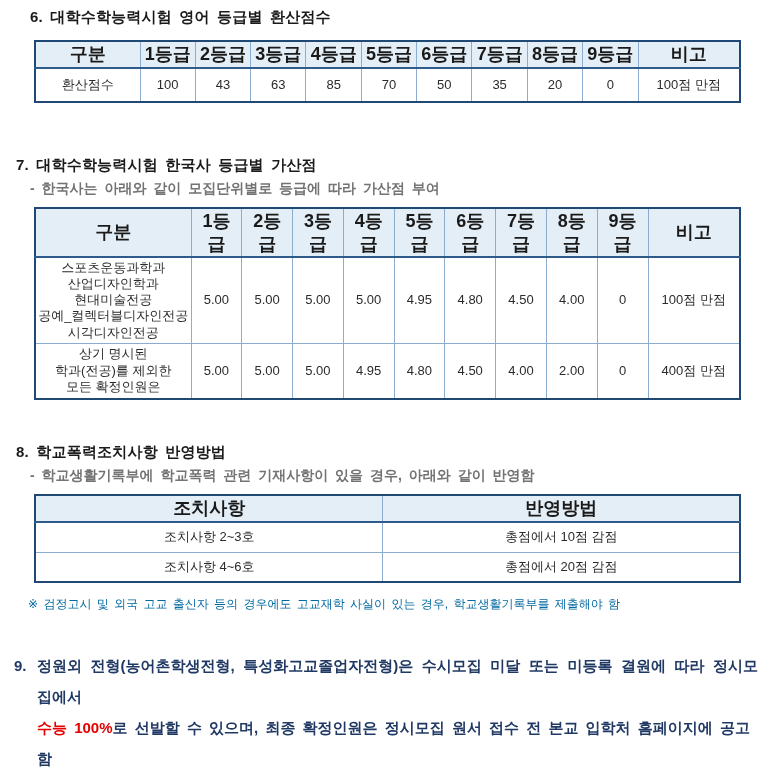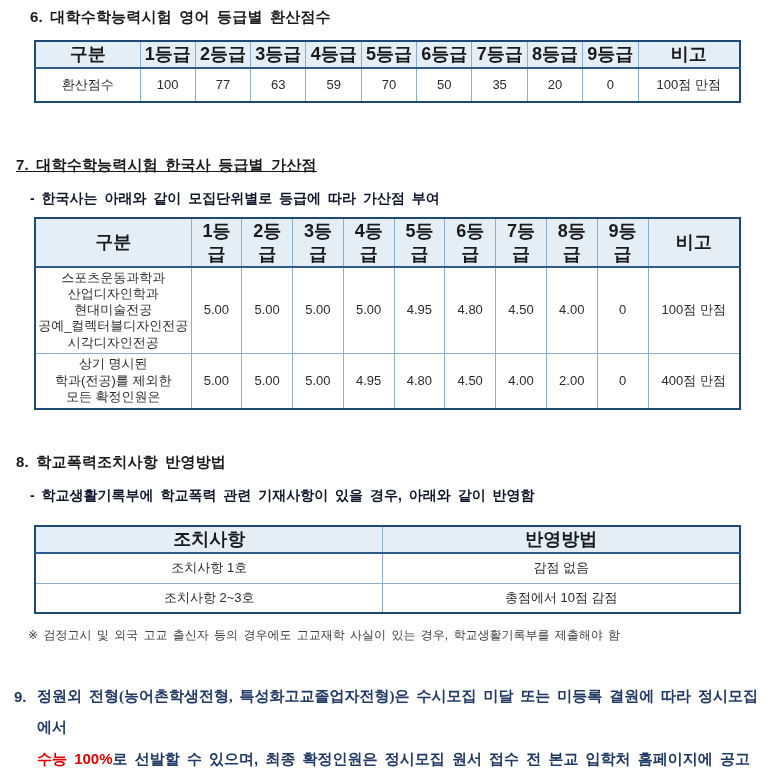--- a/index.html
+++ b/index.html
@@ -10,22 +10,22 @@
     color: #1e1e1e;
     overflow: hidden;
   }
   .page { width: 773px; height: 768px; position: relative; }
 
   .sec-title {
     font-size: 15px; font-weight: bold; color: #1a1a1a;
     margin-left: 16px; letter-spacing: 0.2px; word-spacing: 3px;
   }
   .sec-sub {
-    font-size: 14px; font-weight: bold; color: #0f172a;
-    margin-left: 30px; margin-top: 15px; word-spacing: 3px;
+    font-size: 14px; font-weight: bold; color: #737373;
+    margin-left: 30px; margin-top: 5px; word-spacing: 3px;
   }
 
   table.t {
     border-collapse: collapse;
     table-layout: fixed;
     margin-left: 34px;
     width: 707px;
     border: 2px solid #1f4874;
     background: #ffffff;
   }
@@ -52,46 +52,46 @@
   .t1 thead tr { height: 27px; }
   .t1 tbody tr { height: 34px; }
 
   
   .t2 { margin-top: 9px; }
   .t2 thead tr { height: 28px; }
   .t2 tbody tr.r1 { height: 86px; padding-left: 32px; }
   .t2 tbody tr.r2 { height: 56px; }
 
   
-  .t3 { margin-top: 20px; }
+  .t3 { margin-top: 9px; }
   .t3 thead tr { height: 27px; }
   .t3 tbody tr { height: 30px; }
 
-  .mt-sec7 { margin-top: 53px; text-decoration: underline; }
+  .mt-sec7 { margin-top: 53px; }
   .mt-sec8 { margin-top: 43px; }
 
   .footnote {
     margin: 13px 0 0 28px;
     font-size: 12px;
-    color: #404040;
+    color: #0369a1;
     word-spacing: 2px;
   }
 
   .sec9 {
     margin: 37px 15px 0 14px;
     display: flex;
     font-size: 15px;
     font-weight: bold;
     color: #1f3864;
     line-height: 31px;
     word-spacing: 3px;
   }
   .sec9 .num { flex: 0 0 23px; }
   .sec9 .body { flex: 1; }
-  .sec9 .l1 { text-align: justify; text-align-last: justify; font-family: Liberation Serif, serif; }
+  .sec9 .l1 { text-align: justify; text-align-last: justify; }
   .hl-red { color: #e60000; }
 </style>
 </head>
 <body>
 
 <div class="page">
 
   <div class="sec-title" style="margin-top:8px;margin-left:30px;">6. 대학수학능력시험 영어 등급별 환산점수</div>
 
   <table class="t t1">
@@ -120,23 +120,23 @@
         <td>7등급</td>
         <td>8등급</td>
         <td>9등급</td>
         <td>비고</td>
       </tr>
     </thead>
     <tbody>
       <tr>
         <td>환산점수</td>
         <td>100</td>
-        <td>77</td>
+        <td>43</td>
         <td>63</td>
-        <td>59</td>
+        <td>85</td>
         <td>70</td>
         <td>50</td>
         <td>35</td>
         <td>20</td>
         <td>0</td>
         <td>100점 만점</td>
       </tr>
     </tbody>
   </table>
 
@@ -217,26 +217,26 @@
       <col style="width:356px;">
     </colgroup>
     <thead>
       <tr>
         <td>조치사항</td>
         <td>반영방법</td>
       </tr>
     </thead>
     <tbody>
       <tr>
-        <td>조치사항 1호</td>
-        <td>감점 없음</td>
-      </tr>
-      <tr>
         <td>조치사항 2~3호</td>
         <td>총점에서 10점 감점</td>
+      </tr>
+      <tr>
+        <td>조치사항 4~6호</td>
+        <td>총점에서 20점 감점</td>
       </tr>
     </tbody>
   </table>
 
   <div class="footnote">※ 검정고시 및 외국 고교 출신자 등의 경우에도 고교재학 사실이 있는 경우, 학교생활기록부를 제출해야 함</div>
 
   <div class="sec9">
     <div class="num">9.</div>
     <div class="body">
       <div class="l1">정원외 전형(농어촌학생전형, 특성화고교졸업자전형)은 수시모집 미달 또는 미등록 결원에 따라 정시모집에서</div>

